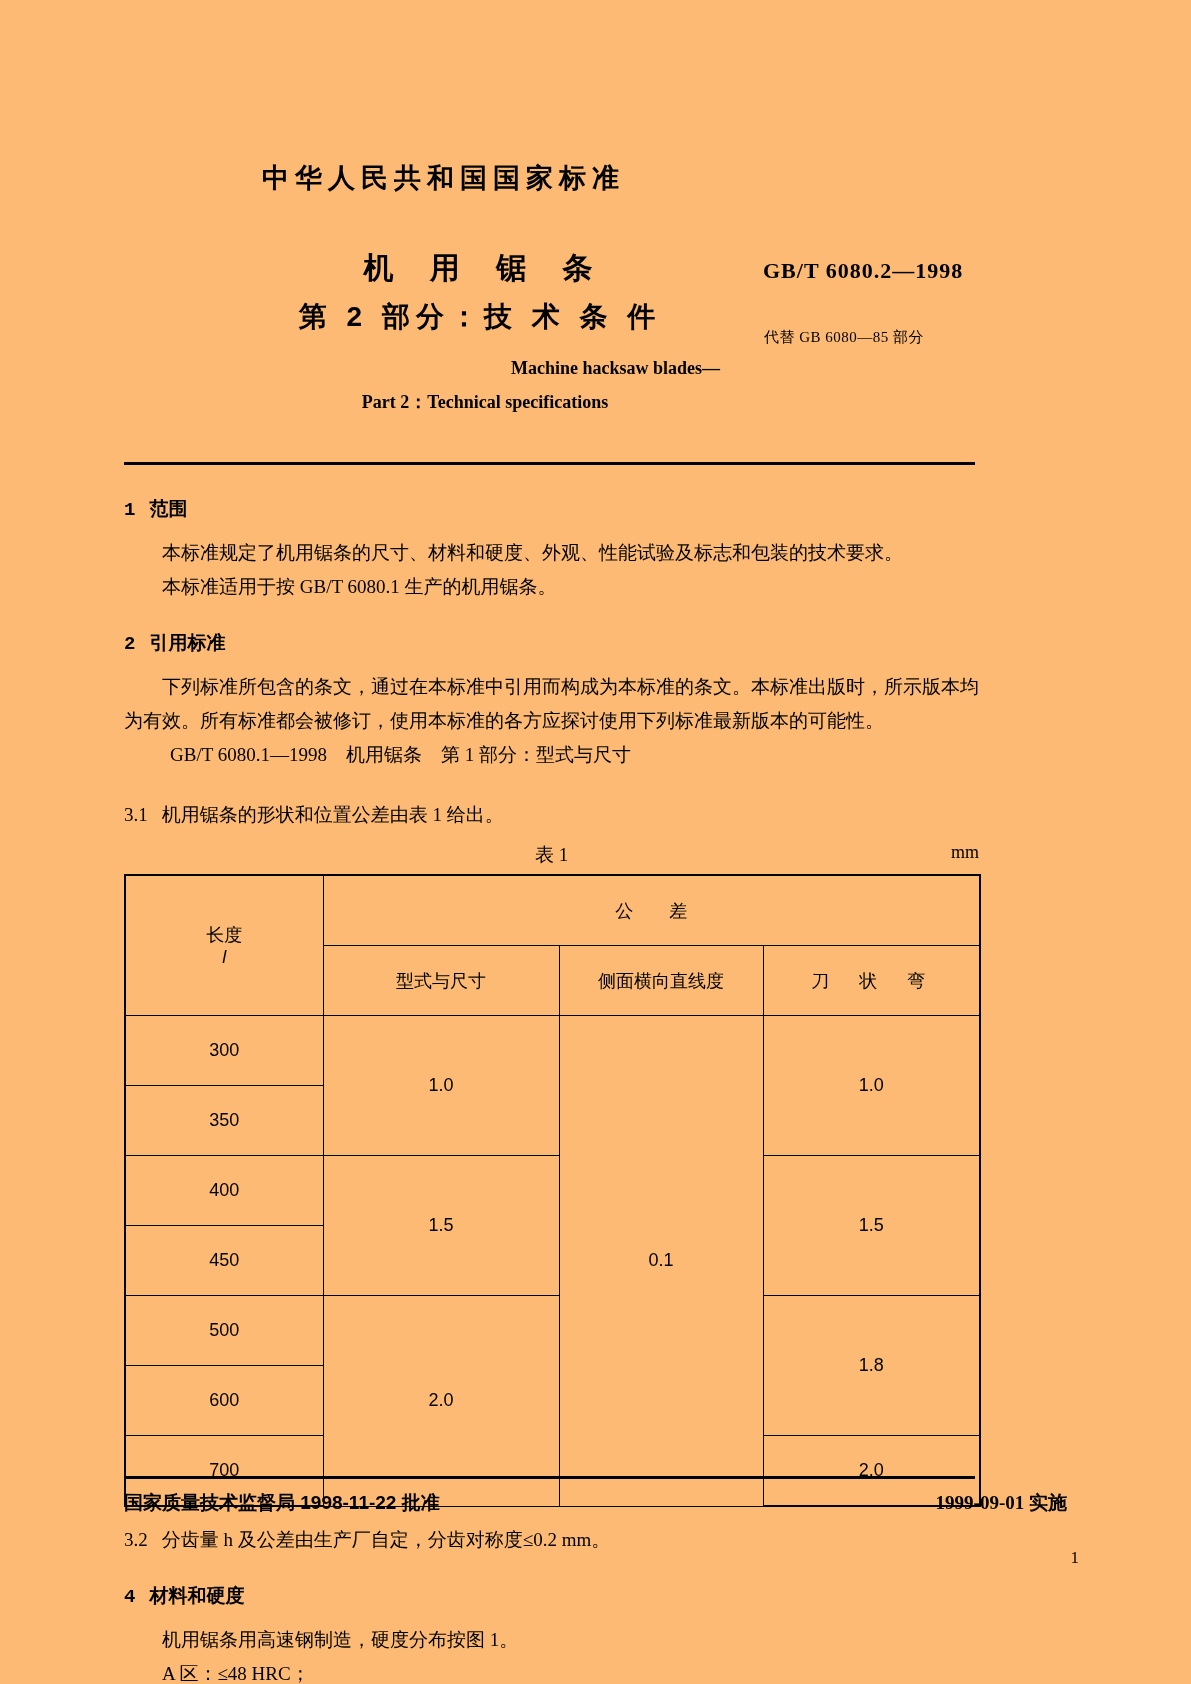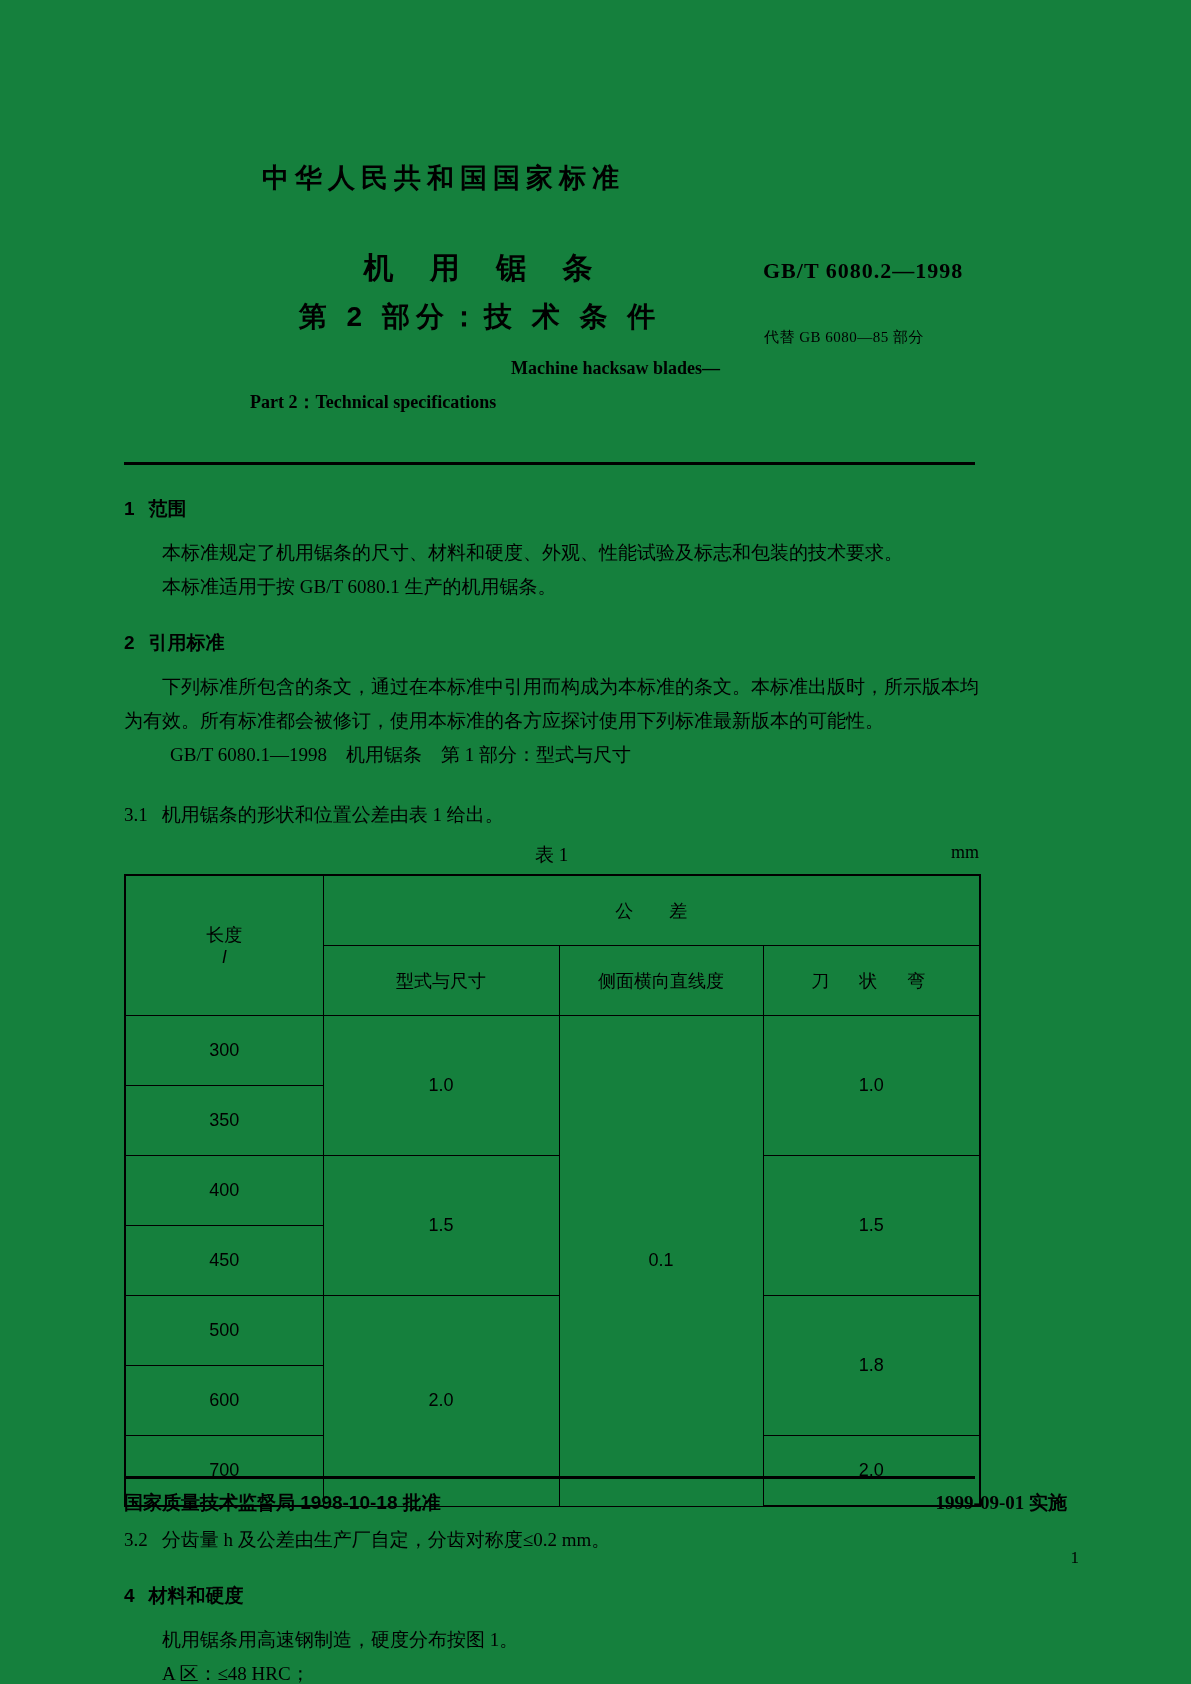--- a/index.html
+++ b/index.html
@@ -9,21 +9,21 @@
   }
   body {
     font-family: "Liberation Serif", "DejaVu Serif", serif;
     color: #000000;
   }
   .page {
     position: relative;
     width: 1191px;
     height: 1684px;
     margin: 0 auto;
-    background: #15803d;
+    background: #fdba74;
     overflow: hidden;
   }
 
   
   .std-org {
     position: absolute;
     left: 262px;
     top: 160px;
     font-family: "Liberation Sans", "DejaVu Sans", sans-serif;
     font-weight: bold;
@@ -83,20 +83,21 @@
     font-family: "Liberation Serif", "DejaVu Serif", serif;
     font-weight: bold;
     font-size: 18px;
     white-space: nowrap;
   }
   .title-en2 {
     position: absolute;
     left: 250px;
     top: 390px;
     width: 470px;
+    text-align: center;
     font-family: "Liberation Serif", "DejaVu Serif", serif;
     font-weight: bold;
     font-size: 18px;
     white-space: nowrap;
   }
 
   .rule-top {
     position: absolute;
     left: 124px;
     top: 462px;
@@ -114,21 +115,21 @@
   }
 
   
   .content {
     position: absolute;
     left: 124px;
     top: 496px;
     width: 855px;
   }
   .sec-head {
-    font-family: Liberation Sans, sans-serif;
+    font-family: Liberation Mono, monospace;
     font-weight: bold;
     font-size: 19px;
     margin: 0 0 14px 0;
     white-space: nowrap;
   }
   .sec-head .num { margin-right: 14px; }
   .para {
     font-size: 19px;
     line-height: 34px;
     margin: 0;
@@ -319,17 +320,17 @@
       <span class="num">4</span><span>材料和硬度</span>
     </div>
     <p class="para">机用锯条用高速钢制造，硬度分布按图 1。</p>
     <p class="para">A 区：≤48 HRC；</p>
     <p class="para">B 区：≥55 HRC。</p>
 
   </div>
 
   <div class="rule-bottom"></div>
 
-  <div class="footer-left">国家质量技术监督局 1998-10-18 批准</div>
+  <div class="footer-left">国家质量技术监督局 1998-11-22 批准</div>
   <div class="footer-right">1999-09-01 实施</div>
   <div class="page-num">1</div>
 
 </div>
 
 </body></html>

